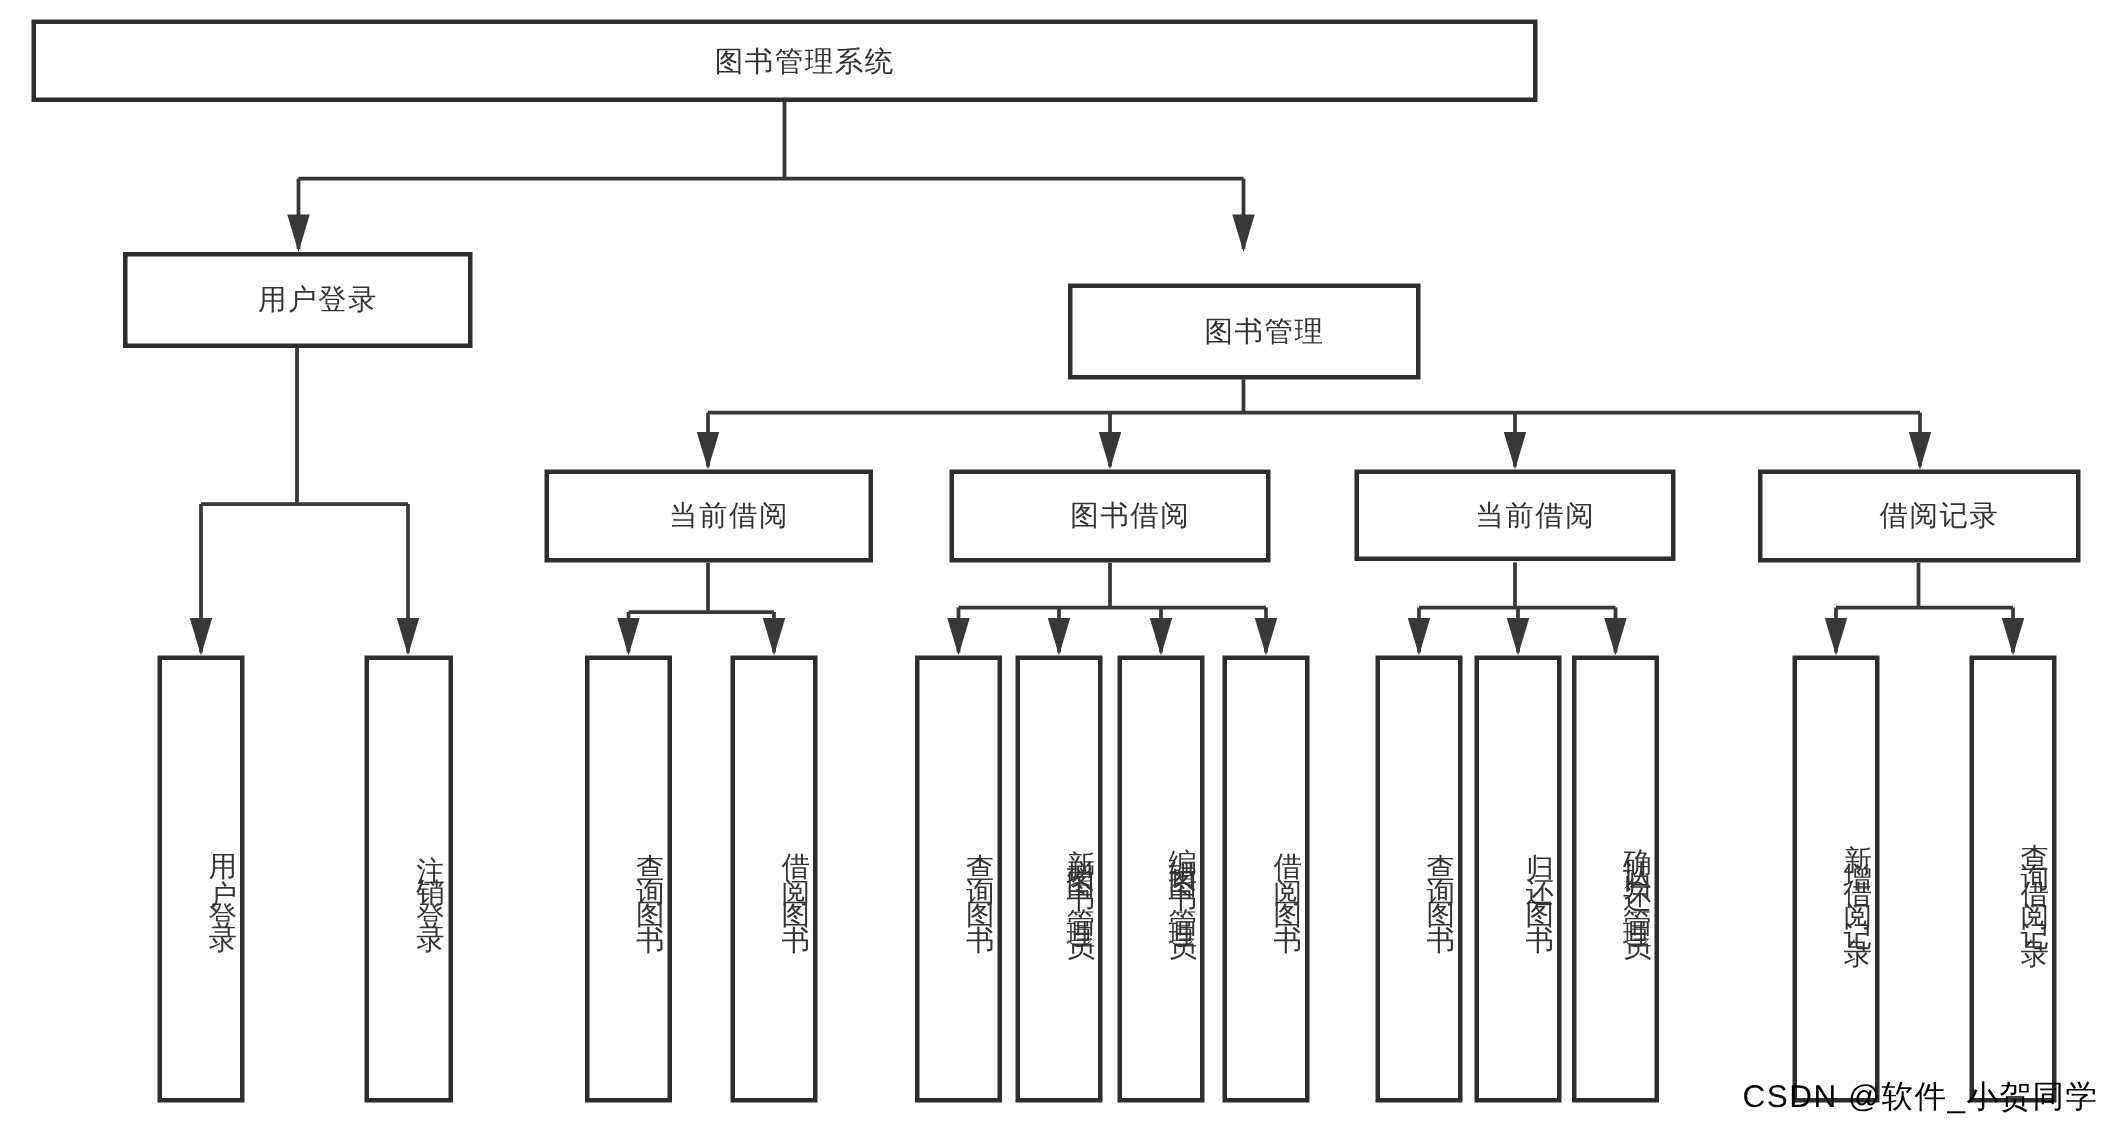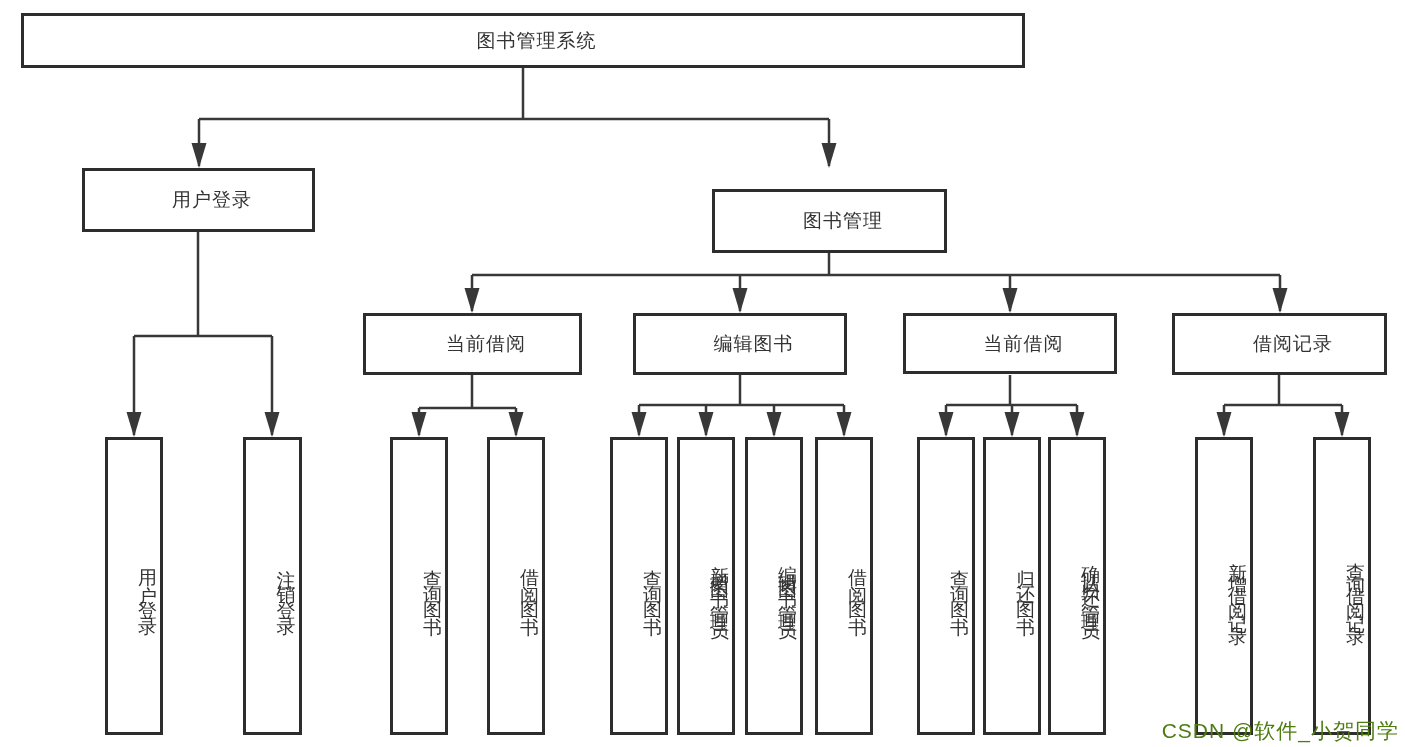--- a/index.html
+++ b/index.html
@@ -36,21 +36,21 @@
     letter-spacing: 16px;
     white-space: nowrap;
   }
   .vbox span.len6 { letter-spacing: 13px; }
   .vbox span.len9 { letter-spacing: 8px; }
   #watermark {
     position: absolute;
     right: 6px;
     bottom: 2px;
     font-size: 21px;
-    color: #4d7c0f;
+    color: #000000;
     letter-spacing: 1px;
     white-space: nowrap;
   }
 </style>
 </head>
 <body>
 
 <div id="canvas">
 
   <svg id="connectors" viewBox="0 0 1405 747" xmlns="http://www.w3.org/2000/svg">
@@ -108,21 +108,21 @@
     <span>用户登录</span>
   </div>
   <div class="node hbox" style="left:712px; top:168px; width:235px; height:64px;margin-top:21px;">
     <span>图书管理</span>
   </div>
 
   <div class="node hbox" style="left:363px; top:313px; width:219px; height:62px;">
     <span>当前借阅</span>
   </div>
   <div class="node hbox" style="left:633px; top:313px; width:214px; height:62px;">
-    <span>编辑图书</span>
+    <span>图书借阅</span>
   </div>
   <div class="node hbox" style="left:903px; top:313px; width:214px; height:61px;">
     <span>当前借阅</span>
   </div>
   <div class="node hbox" style="left:1172px; top:313px; width:215px; height:62px;">
     <span>借阅记录</span>
   </div>
 
   <div class="node vbox" style="left:105px; top:437px; width:58px; height:298px;">
     <span>用户登录</span>

